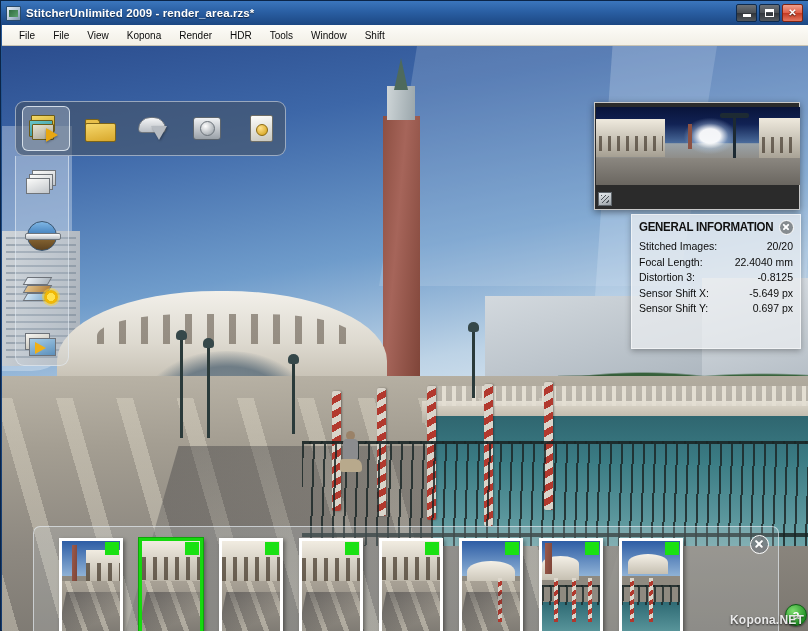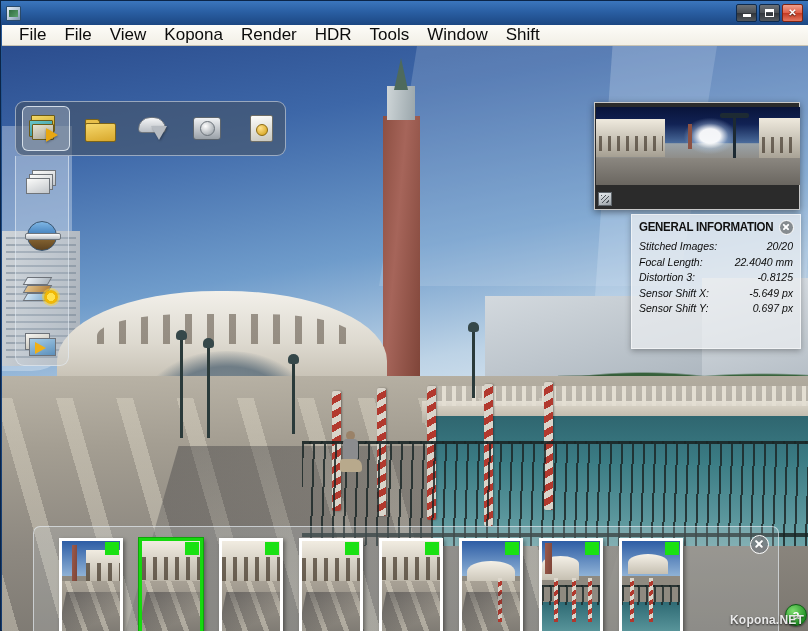--- a/index.html
+++ b/index.html
@@ -53,21 +53,21 @@
   .max-glyph{ width:9px;height:8px;border:1.5px solid #fff;border-top-width:3px; }
 
   
   #menu-bar{
     position:absolute; left:1px; top:24px; width:806px; height:21px;
     background:linear-gradient(180deg,#fdfcf8 0%,#f2efe6 100%);
     border-bottom:1px solid #c9c4b4;
     display:flex; align-items:center; padding-left:8px;
   }
   .menu-item{
-    font-size:17px; color:#0b0b0b; padding:3px 9px; cursor:default;
+    font-size:10px; color:#0b0b0b; padding:3px 9px; cursor:default;
     white-space:nowrap;
   }
 
   
   #viewport{
     position:absolute; left:1px; top:45px; width:806px; height:585px;
     overflow:hidden; background:#4c6484;
   }
   
   #pano-sky{
@@ -414,21 +414,21 @@
     position:relative;
   }
   .close-circle:before,.close-circle:after{
     content:"";position:absolute;left:2.5px;top:5.5px;width:8px;height:1.8px;
     background:#fff;border-radius:1px;
   }
   .close-circle:before{ transform:rotate(45deg); }
   .close-circle:after{ transform:rotate(-45deg); }
   .info-row{
     display:flex;justify-content:space-between;align-items:baseline;
-    font-size:10.5px;color:#0c0c0c;line-height:15.5px;white-space:nowrap;font-style:italic;
+    font-size:10.5px;color:#0c0c0c;line-height:15.5px;white-space:nowrap;
   }
   .info-label{ }
   .info-value{ }
 
   
   #filmstrip{
     position:absolute;left:31px;top:480px;width:746px;height:128px;
     background:rgba(205,212,218,.22);
     border:1px solid rgba(232,238,244,.65);
     border-radius:7px;
@@ -504,20 +504,21 @@
     letter-spacing:.2px;
   }
 </style>
 </head>
 <body>
 
 <div id="app-window">
 
   <div id="title-bar">
     <div id="app-icon"></div>
+    <div id="window-title">StitcherUnlimited 2009 - render_area.rzs*</div>
     <div id="window-buttons">
       <div class="win-btn">
         <div class="min-glyph"></div>
       </div>
       <div class="win-btn">
         <div class="max-glyph"></div>
       </div>
       <div class="win-btn close">
         <span class="win-glyph">✕</span>
       </div>

